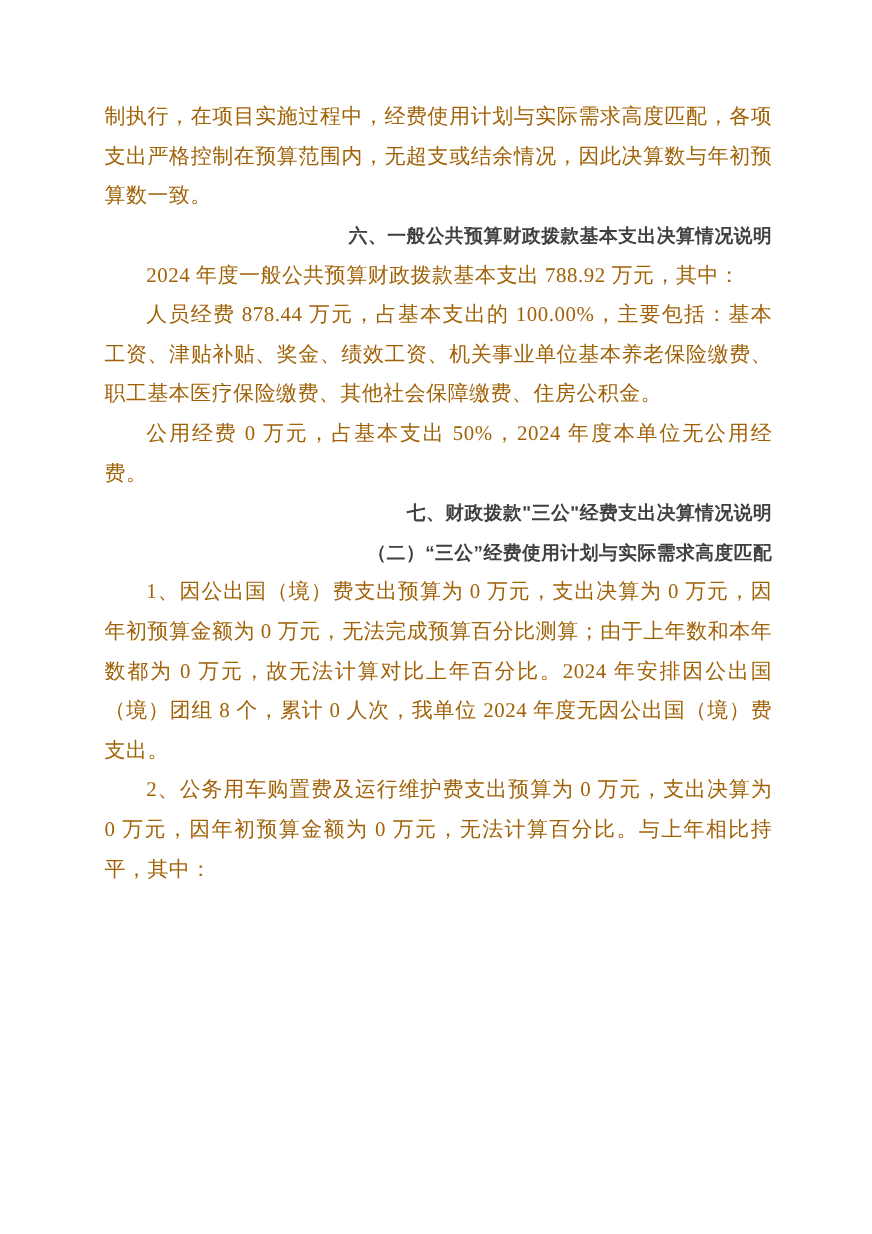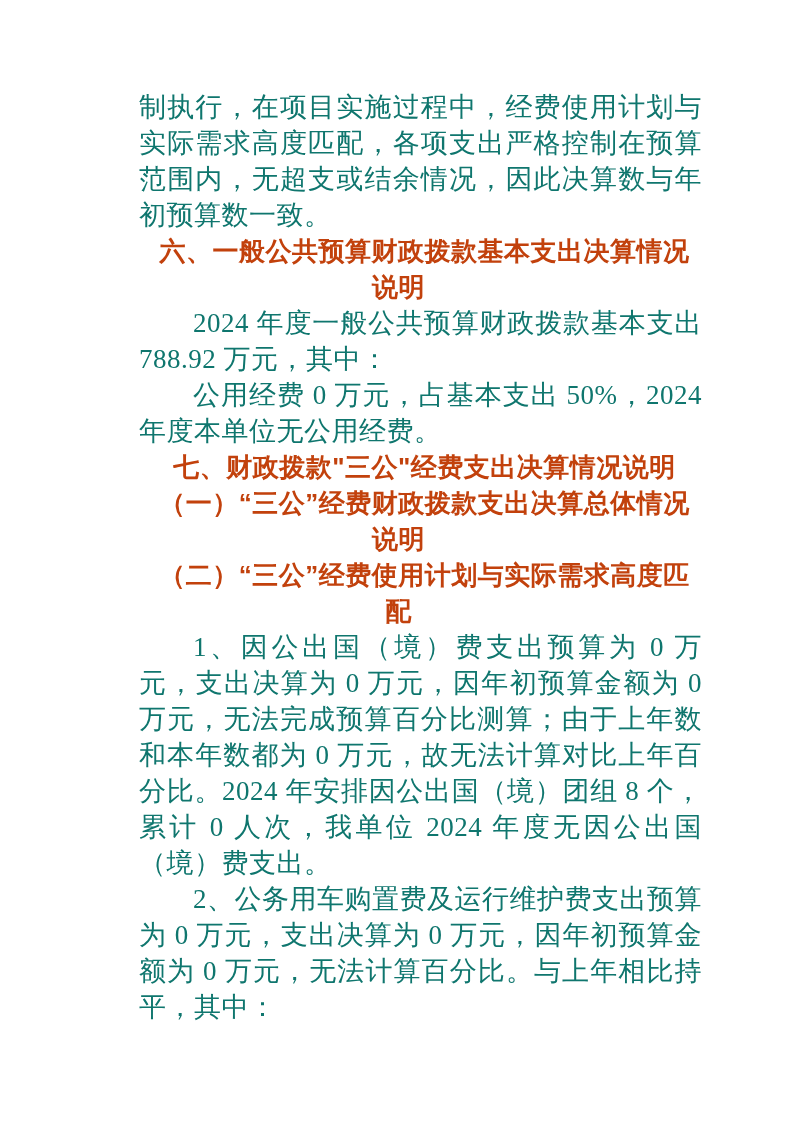--- a/index.html
+++ b/index.html
@@ -19,62 +19,61 @@
 
   .content {
     position: absolute;
     left: 95px;
     top: 89px;
     width: 607px;
   }
 
   .para {
     font-family: "Liberation Serif", "DejaVu Serif", serif;
-    font-size: 27px;
+    font-size: 19px;
     line-height: 36px;
-    color: #0f766e;
+    color: #a16207;
     text-align: justify;
     text-indent: 2em;
     letter-spacing: 0.5px;
-    margin-left: 44px;
   }
 
   .para.no-indent {
     text-indent: 0;
   }
 
   .heading {
     font-family: "Liberation Sans", "DejaVu Sans", sans-serif;
     font-weight: bold;
-    font-size: 26px;
+    font-size: 17px;
     line-height: 36px;
-    color: #c2410c;
-    text-align: center;
+    color: #404040;
+    text-align: right;
     text-indent: 2em;
     letter-spacing: 0.5px;
   }
 </style>
 </head>
 <body>
 
 <div class="page">
   <div class="content">
 
     <p class="para no-indent">制执行，在项目实施过程中，经费使用计划与实际需求高度匹配，各项支出严格控制在预算范围内，无超支或结余情况，因此决算数与年初预算数一致。</p>
 
     <h2 class="heading">六、一般公共预算财政拨款基本支出决算情况说明</h2>
 
     <p class="para">2024 年度一般公共预算财政拨款基本支出 788.92 万元，其中：</p>
 
+    <p class="para">人员经费 878.44 万元，占基本支出的 100.00%，主要包括：基本工资、津贴补贴、奖金、绩效工资、机关事业单位基本养老保险缴费、职工基本医疗保险缴费、其他社会保障缴费、住房公积金。</p>
 
     <p class="para">公用经费 0 万元，占基本支出 50%，2024 年度本单位无公用经费。</p>
 
     <h2 class="heading">七、财政拨款"三公"经费支出决算情况说明</h2>
 
-    <h3 class="heading">（一）“三公”经费财政拨款支出决算总体情况说明</h3>
 
 
     <h3 class="heading">（二）“三公”经费使用计划与实际需求高度匹配</h3>
 
     <p class="para">1、因公出国（境）费支出预算为 0 万元，支出决算为 0 万元，因年初预算金额为 0 万元，无法完成预算百分比测算；由于上年数和本年数都为 0 万元，故无法计算对比上年百分比。2024 年安排因公出国（境）团组 8 个，累计 0 人次，我单位 2024 年度无因公出国（境）费支出。</p>
 
     <p class="para">2、公务用车购置费及运行维护费支出预算为 0 万元，支出决算为 0 万元，因年初预算金额为 0 万元，无法计算百分比。与上年相比持平，其中：</p>
 
   </div>
 </div>

